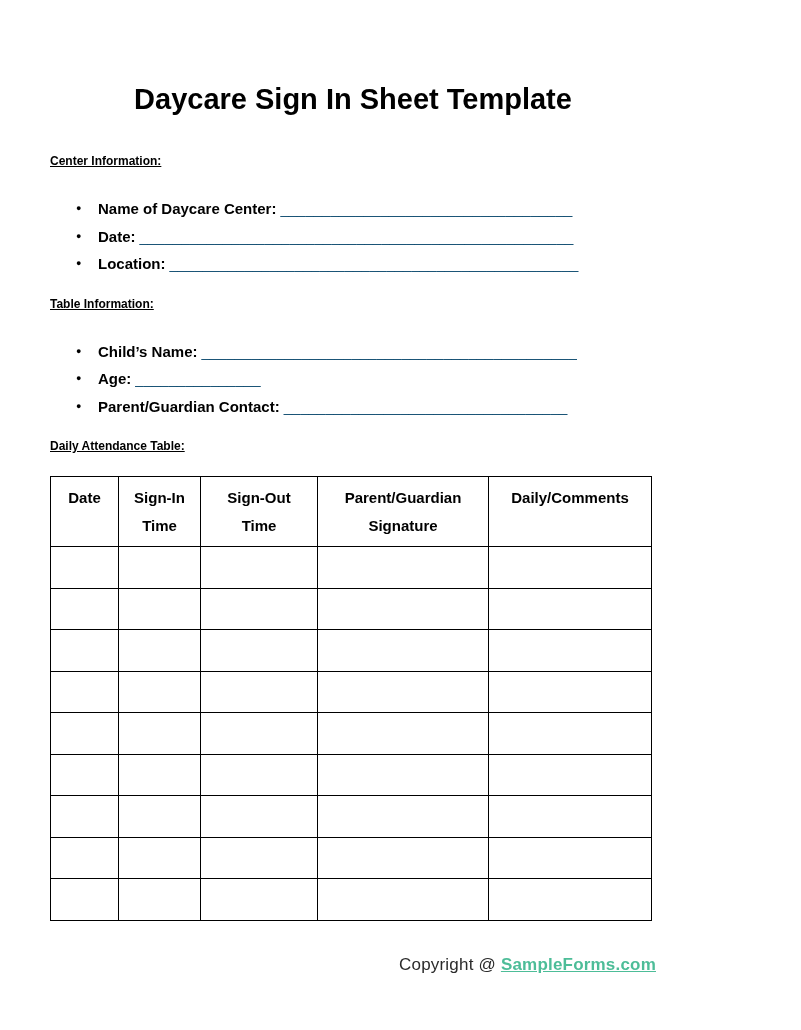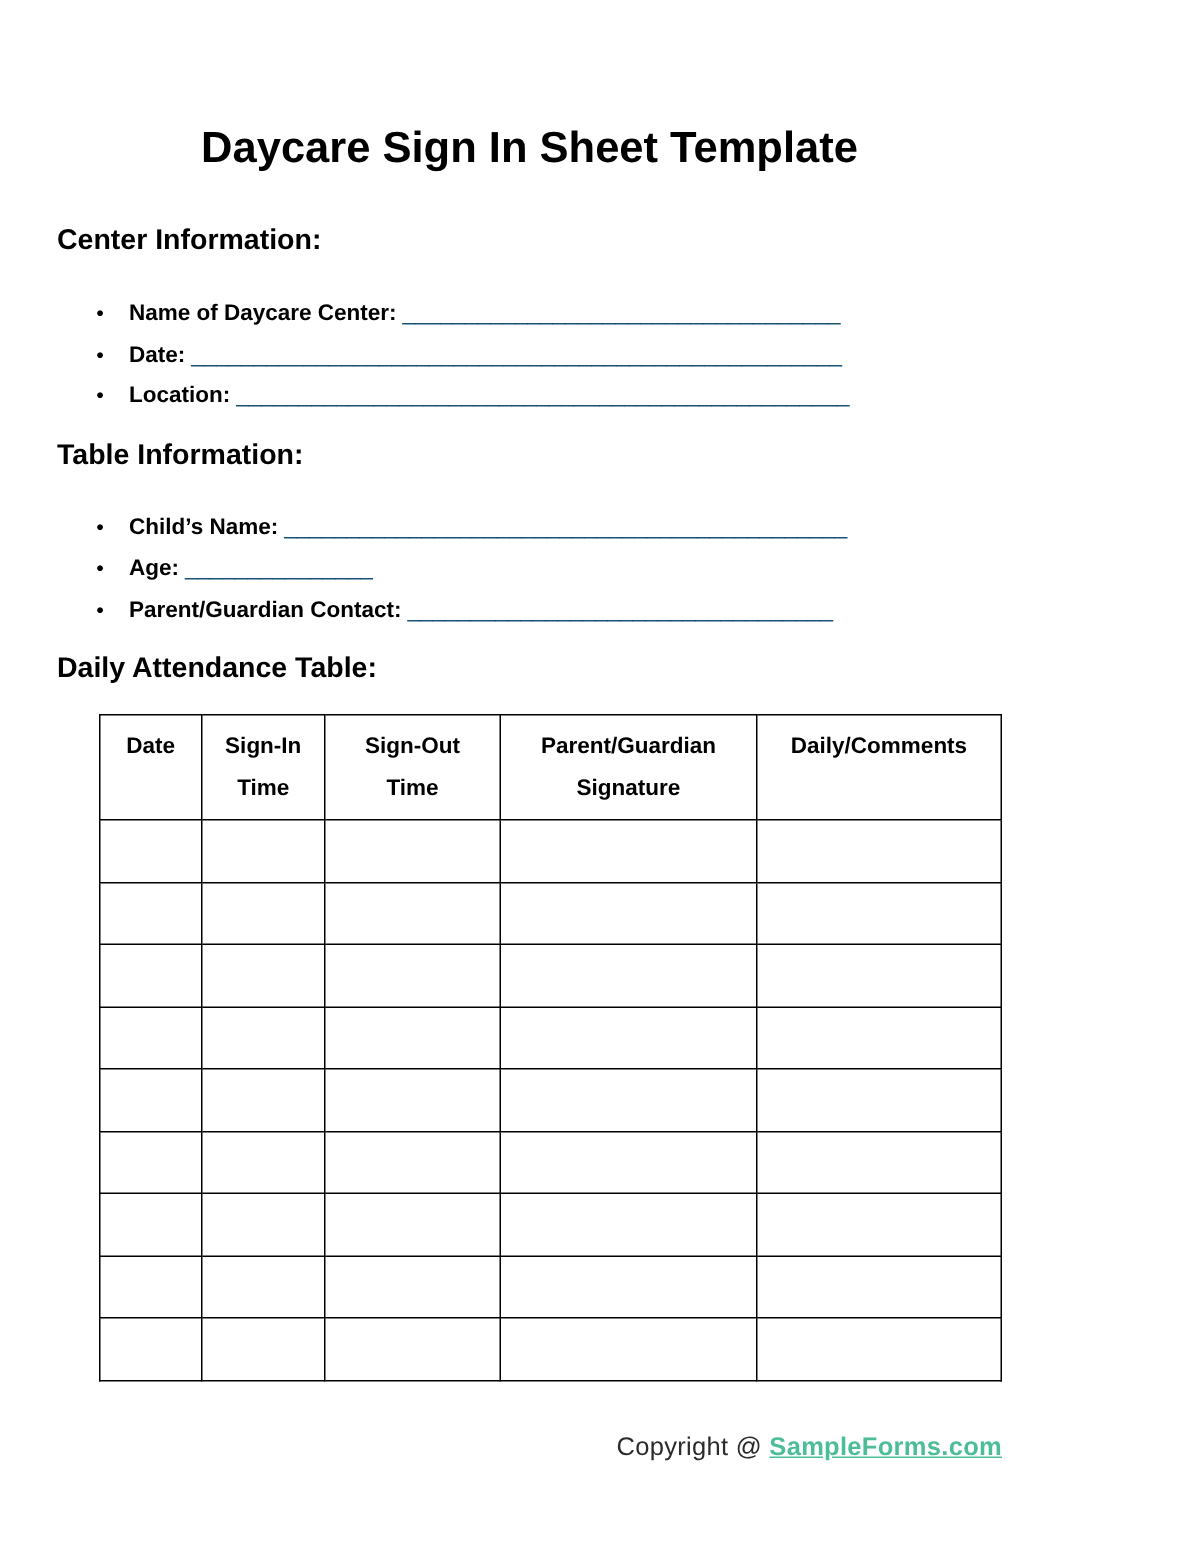--- a/index.html
+++ b/index.html
@@ -1,38 +1,39 @@
 <!DOCTYPE html>
 <html><head>
 <meta charset="utf-8">
 <style>
   * { margin: 0; padding: 0; box-sizing: border-box; }
   html, body { background: #ffffff; }
   .page {
     width: 706px;
     height: 1030px;
     background: #ffffff;
-    padding: 0 38px;
+    padding: 0 50px;
     position: relative;
     overflow: hidden;
     font-family: "Liberation Sans", "DejaVu Sans", sans-serif;
     color: #000000;
   }
   .doc-title {
     padding-top: 84px;
     font-size: 29px;
     line-height: 30px;
     font-weight: 700;
     text-align: center;
     color: #000000;
   }
   .section-heading {
-    font-size: 19px;
+    font-size: 12px;
     line-height: 20px;
     font-weight: 700;
+    text-decoration: underline;
   }
   .heading-first { margin-top: 37px; }
   .heading-next  { margin-top: 16px; }
   .bullet-list { margin-top: 24px; }
   .bullet-item {
     position: relative;
     padding-left: 48px;
     font-size: 15px;
     line-height: 27.5px;
     white-space: nowrap;
@@ -44,21 +45,20 @@
     font-size: 9px;
     line-height: 27.5px;
   }
   .bullet-label { font-weight: 700; }
   .bullet-line  { font-weight: 400; margin-left: 4px; color: #0c4a6e; }
   .attendance-table {
     margin-top: 20px;
     width: 601px;
     border-collapse: collapse;
     table-layout: fixed;
-    margin-left: 28px;
   }
   .attendance-table th,
   .attendance-table td {
     border: 1px solid #000000;
   }
   .attendance-table th {
     height: 70px;
     vertical-align: top;
     padding-top: 7px;
     font-size: 15px;

